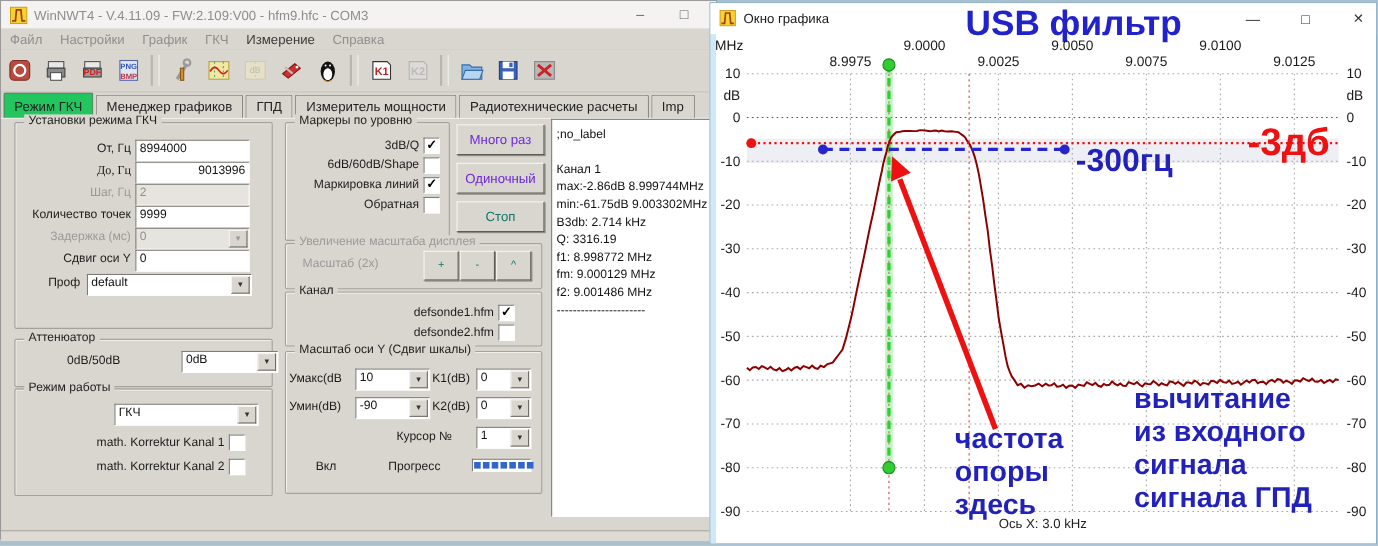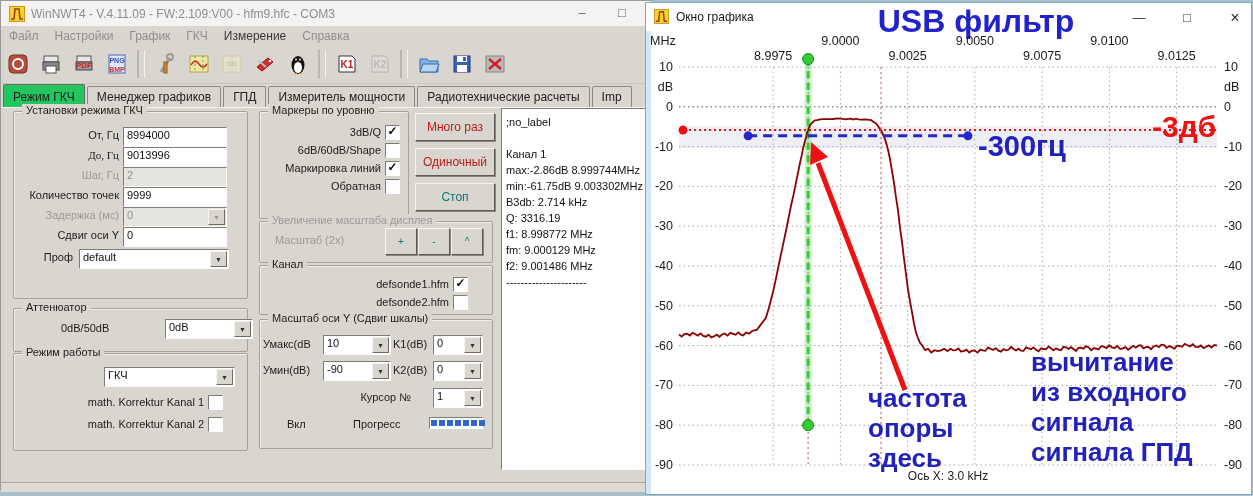--- a/index.html
+++ b/index.html
@@ -32,21 +32,21 @@
   .lbl{position:absolute;font-size:11px;color:#1c1c1c;white-space:nowrap;}
   .lbl.r{text-align:right;}
   .lbl.dim{color:#9a9a9a;}
   .field{position:absolute;height:17px;background:#fff;border:1px solid #7f7c76;border-right-color:#fdfdfd;border-bottom-color:#fdfdfd;
          font-size:11px;color:#111;padding:1px 3px 0 3px;overflow:hidden;white-space:nowrap;}
   .field.dis{background:#e6e4de;color:#8f8f8f;}
   .combo .dd{position:absolute;right:1px;top:1px;bottom:1px;width:15px;background:#d9d6cf;border:1px solid #f5f4f1;
              border-right-color:#6f6c66;border-bottom-color:#6f6c66;font-size:7px;color:#333;text-align:center;line-height:15px;}
   .combo.dis .dd{color:#999;}
   .btn{position:absolute;background:#d9d6cf;border:1px solid #f5f4f1;border-right-color:#5f5c56;border-bottom-color:#5f5c56;
-       box-shadow:1px 1px 0 #8a877f;font-size:12px;color:#b91c1c;text-align:center;}
+       box-shadow:1px 1px 0 #8a877f;font-size:12px;color:#6d28d9;text-align:center;}
   .btn.dis{color:#0f766e;}
   .cb{position:absolute;width:13px;height:13px;background:#fff;border:1px solid #7f7c76;border-right-color:#fdfdfd;border-bottom-color:#fdfdfd;
       font-size:12px;line-height:11px;text-align:center;color:#000;font-weight:bold;}
   .pbar{position:absolute;height:10px;background:#fff;border:1px solid #7f7c76;border-right-color:#fdfdfd;border-bottom-color:#fdfdfd;
         display:flex;align-items:center;padding:0 1px;gap:2px;}
   .pseg{width:6px;height:6px;background:#3366cc;flex:0 0 auto;}
   .infopanel{position:absolute;left:500px;top:107px;width:150px;height:362px;background:#fff;border:1px solid #7f7c76;
              border-right-color:#fdfdfd;border-bottom-color:#fdfdfd;font-size:11px;color:#111;padding:5px 4px;box-sizing:border-box;}
   .iline{height:16px;line-height:16px;white-space:nowrap;overflow:hidden;}
   
@@ -189,21 +189,21 @@
           </svg>
         </span>
       </div>
     <div class="tabs" id="tabbar"><span class="tab active">Режим ГКЧ</span><span class="tab">Менеджер графиков</span><span class="tab">ГПД</span><span class="tab">Измеритель мощности</span><span class="tab">Радиотехнические расчеты</span><span class="tab">Imp</span></div>
 
     <div class="gbox" style="left:12px;top:110px;width:233px;height:186px;">
       <span class="gleg">Установки режима ГКЧ</span>
     </div>
     <div id="sweep-fields">
         <div class="field" style="left:122px;top:126px;width:96px;"><span>8994000</span></div>
-        <div class="field" style="left:122px;top:146px;width:96px;"><span>9013996</span></div>
+        <div class="field" style="left:122px;top:146px;width:96px;text-align:right;"><span>9013996</span></div>
         <div class="field dis" style="left:122px;top:166px;width:96px;"><span>2</span></div>
         <div class="field" style="left:122px;top:186px;width:96px;"><span>9999</span></div>
         <div class="field combo dis" style="left:122px;top:206px;width:96px;"><span>0</span><span class="dd">▼</span></div>
         <div class="field" style="left:122px;top:226px;width:96px;"><span>0</span></div>
         <div class="field combo" style="left:78px;top:248px;width:142px;"><span>default</span><span class="dd">▼</span></div>
       </div>
 
     <div class="gbox" style="left:12px;top:307px;width:233px;height:42px;">
       <span class="gleg">Аттенюатор</span>
     </div>
@@ -386,21 +386,21 @@
         <text x="27" y="386.40000000000003" text-anchor="end" font-size="12.5" fill="#1a1a1a" font-family="&quot;Liberation Sans&quot;,sans-serif">-70</text>
         <text x="578" y="386.40000000000003" text-anchor="start" font-size="12.5" fill="#1a1a1a" font-family="&quot;Liberation Sans&quot;,sans-serif">-70</text>
         <text x="27" y="426.2" text-anchor="end" font-size="12.5" fill="#1a1a1a" font-family="&quot;Liberation Sans&quot;,sans-serif">-80</text>
         <text x="578" y="426.2" text-anchor="start" font-size="12.5" fill="#1a1a1a" font-family="&quot;Liberation Sans&quot;,sans-serif">-80</text>
         <text x="27" y="466" text-anchor="end" font-size="12.5" fill="#1a1a1a" font-family="&quot;Liberation Sans&quot;,sans-serif">-90</text>
         <text x="578" y="466" text-anchor="start" font-size="12.5" fill="#1a1a1a" font-family="&quot;Liberation Sans&quot;,sans-serif">-90</text>
         <text x="27" y="88" text-anchor="end" font-size="12.5" fill="#1a1a1a" font-family="&quot;Liberation Sans&quot;,sans-serif">dB</text>
         <text x="578" y="88" text-anchor="start" font-size="12.5" fill="#1a1a1a" font-family="&quot;Liberation Sans&quot;,sans-serif">dB</text>
       </svg>
 
-    <div class="ann-red" style="left:506px;top:107px;font-size:30px;">-3дб</div>
+    <div class="ann-red" style="left:488px;top:107px;font-size:35px;">-3дб</div>
     <div class="ann" style="left:332px;top:129px;font-size:29px;line-height:29px;">-300гц</div>
     <div class="ann" style="left:222px;top:380px;font-size:26px;">
       <div>частота</div>
       <div>опоры</div>
       <div>здесь</div>
     </div>
     <div class="ann" style="left:385px;top:344px;font-size:26px;">
       <div>вычитание</div>
       <div>из входного</div>
       <div>сигнала</div>

